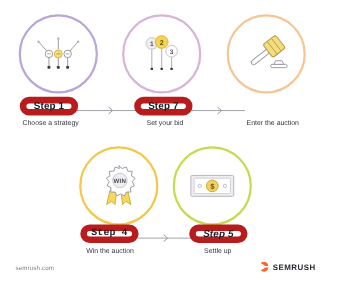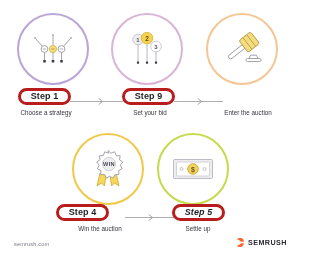--- a/index.html
+++ b/index.html
@@ -47,21 +47,21 @@
   #node-1 { left: 17px;  top: 13px; }
   #node-2 { left: 111px; top: 13px; }
   #node-3 { left: 206px; top: 13px; }
   #node-4 { left: 72px;  top: 133px; }
   #node-5 { left: 157px; top: 133px; }
 
   
   .pill {
     position: absolute;
     height: 17px;
-    border: 3px solid #b91c1c;
+    border: 6px solid #b91c1c;
     border-radius: 9px;
     background: #ffffff;
     display: flex;
     align-items: center;
     justify-content: center;
     box-sizing: border-box;
     z-index: 3;
   }
   .pill-label {
     font-size: 9px;
@@ -75,21 +75,21 @@
     font-size: 6.3px;
     color: #35353d;
     text-align: center;
     white-space: nowrap;
     line-height: 1;
   }
 
   #pill-1 { left: 18px;  top: 88px; width: 53px; }
   #pill-2 { left: 122px; top: 88px; width: 53px; }
   #pill-3 { left: 221px; top: 88px; width: 53px; }
-  #pill-4 { left: 56px;  top: 204px; width: 53px; }
+  #pill-4 { left: 73px;  top: 204px; width: 53px; font-family: Liberation Mono, monospace; }
   #pill-5 { left: 172px; top: 204px; width: 53px; font-style: italic; }
 
   #cap-1 { left: 0px;   top: 110px; width: 92px; }
   #cap-2 { left: 104px; top: 110px; width: 92px; }
   #cap-3 { left: 201px; top: 110px; width: 94px; }
   #cap-4 { left: 54px;  top: 226px; width: 92px; }
   #cap-5 { left: 152px; top: 226px; width: 92px; }
 
   
   .connector {
@@ -261,21 +261,21 @@
       <path d="M24 1.6 L27.4 4.5 L24 7.4" stroke="#97979f" stroke-width="0.9" fill="none" stroke-linecap="round" stroke-linejoin="round"></path>
     </svg>
   </div>
 
   <div class="pill" id="pill-1">
     <span class="pill-label">Step 1</span>
   </div>
   <div class="caption" id="cap-1">Choose a strategy</div>
 
   <div class="pill" id="pill-2">
-    <span class="pill-label">Step 9</span>
+    <span class="pill-label">Step 7</span>
   </div>
   <div class="caption" id="cap-2">Set your bid</div>
 
   <div class="caption" id="cap-3">Enter the auction</div>
 
   <div class="pill" id="pill-4">
     <span class="pill-label">Step 4</span>
   </div>
   <div class="caption" id="cap-4">Win the auction</div>
 

